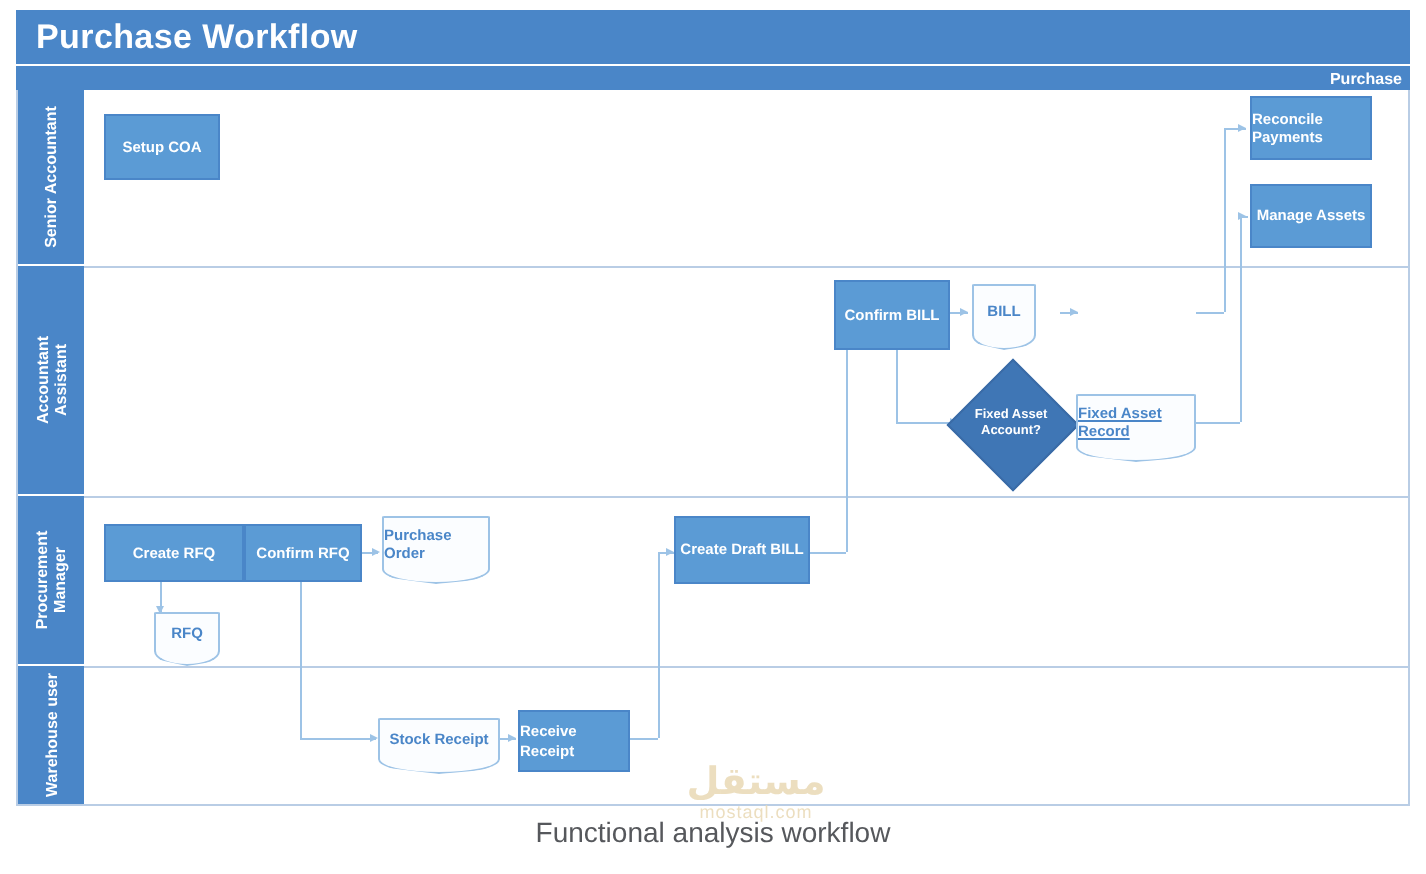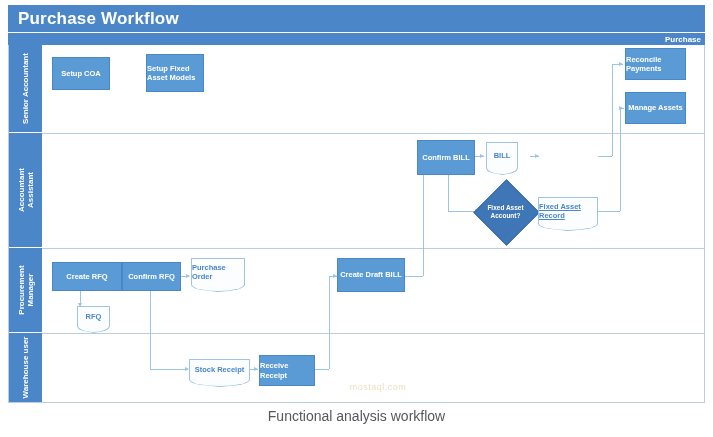--- a/index.html
+++ b/index.html
@@ -170,23 +170,20 @@
 
   <div class="conn h" style="left:598px;top:211px;width:22px;"></div>
   <div class="conn v" style="left:620px;top:108px;height:103px;"></div>
   <div class="conn h" style="left:620px;top:108px;width:4px;"></div>
   <div class="arrow right" style="left:619px;top:105.5px;"></div>
 
   <div class="node proc" style="left:52px;top:57px;width:58px;height:33px;">
     <span>Setup COA</span>
   </div>
 
-  <div class="node proc" style="left:146px;top:54px;width:58px;height:38px;">
-    <span>Setup Fixed Asset Models</span>
-  </div>
 
   <div class="node proc" style="left:625px;top:48px;width:61px;height:32px;">
     <span>Reconcile Payments</span>
   </div>
 
   <div class="node proc" style="left:625px;top:92px;width:61px;height:32px;">
     <span>Manage Assets</span>
   </div>
 
   <div class="node proc" style="left:417px;top:140px;width:58px;height:35px;">
@@ -229,18 +226,19 @@
 
   <div class="node doc" style="left:189px;top:359px;width:61px;height:21px;">
     <span>Stock Receipt</span>
   </div>
 
   <div class="node proc" style="left:259px;top:355px;width:56px;height:31px;">
     <span>Receive Receipt</span>
   </div>
 
   <div class="watermark">
+    <div class="ar">مستقل</div>
     <div class="en">mostaql.com</div>
   </div>
 
   <div class="caption">Functional analysis workflow</div>
 
 </div>
 
 </body></html>

